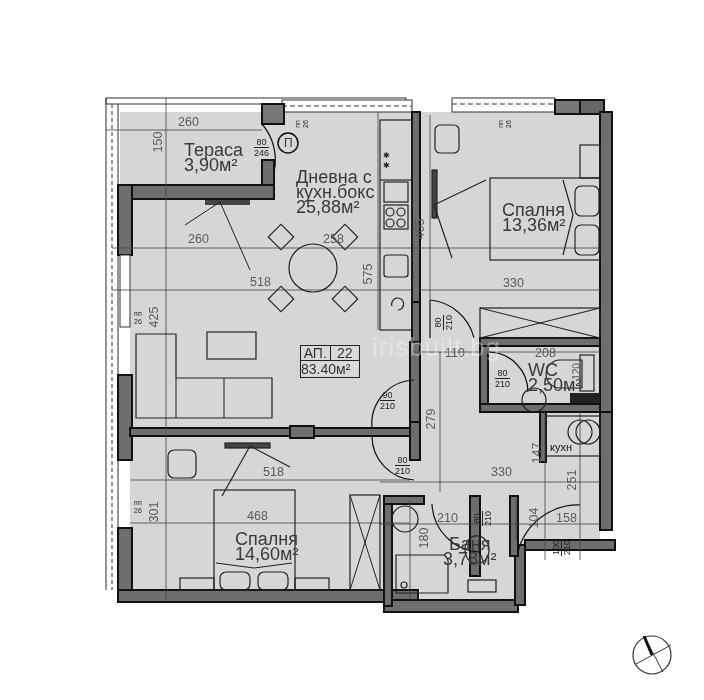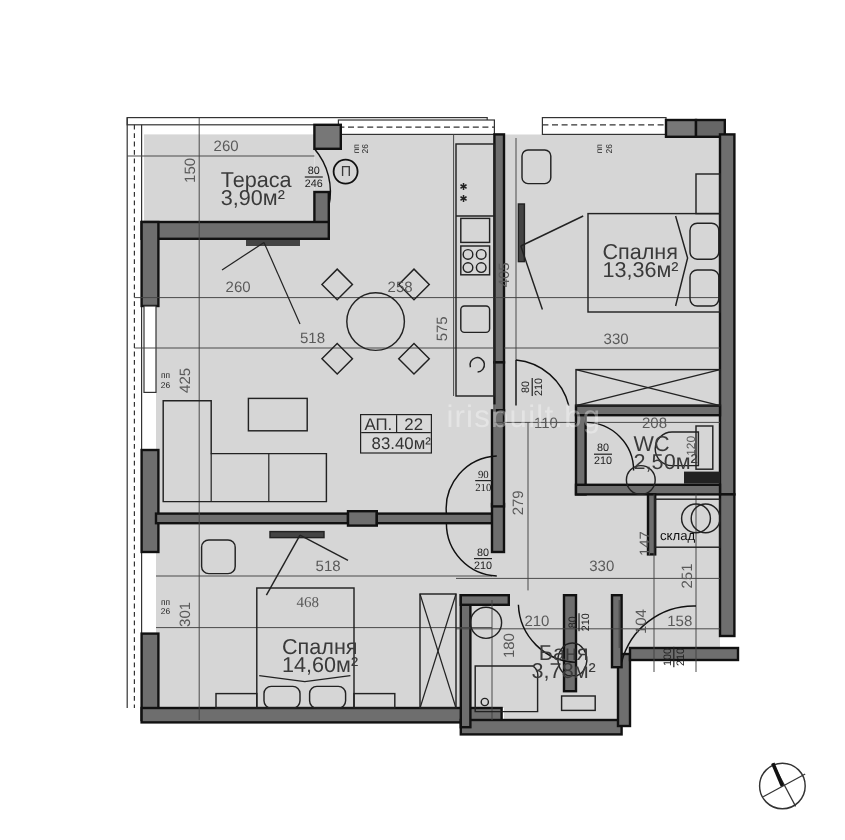--- a/index.html
+++ b/index.html
@@ -7,21 +7,21 @@
   .plan{position:absolute;left:0;top:0;width:704px;height:700px;}
   .lbl{position:absolute;color:#3a3a3a;font-size:18px;line-height:15px;white-space:nowrap;}
   .dim{position:absolute;color:#5a5a5a;font-size:12.5px;white-space:nowrap;}
   .vert{transform:rotate(-90deg);transform-origin:center center;}
   .frac{position:absolute;font-size:9px;color:#222;text-align:center;line-height:10px;}
   .frac .t{border-bottom:1px solid #222;padding:0 1px;display:block;}
   .apt{position:absolute;left:300px;top:345px;width:58px;border:1px solid #222;font-size:14px;color:#333;background:#d9d9d9;}
   .apt .row{display:flex;border-bottom:1px solid #222;}
   .apt .row span{flex:1;text-align:center;line-height:14px;}
   .apt .row span:first-child{border-right:1px solid #222;}
-  .apt .area{text-align:right;line-height:16px;}
+  .apt .area{text-align:left;line-height:16px;}
   .small-tag{position:absolute;font-size:7px;color:#222;line-height:8px;text-align:center;}
 </style>
 </head>
 <body>
 
 <div class="plan">
 <svg width="704" height="700" viewBox="0 0 704 700">
 
   <g stroke="#333" fill="none" stroke-width="1">
     <rect x="106" y="98" width="300" height="6"></rect>
@@ -204,25 +204,26 @@
     <circle cx="652" cy="655" r="19" fill="none" stroke="#333" stroke-width="1.2"></circle>
     <line x1="644" y1="636" x2="663" y2="672" stroke="#333" stroke-width="1"></line>
     <line x1="636" y1="664" x2="671" y2="645" stroke="#333" stroke-width="1"></line>
     <line x1="644" y1="636" x2="652" y2="655" stroke="#111" stroke-width="3"></line>
   </g>
 </svg>
 
 
 <div class="lbl" style="left:184px;top:143px;"><span>Тераса</span><br><span>3,90м²</span></div>
 <div class="chim lbl" style="left:284px;top:136px;font-size:12px;">П</div>
+<div class="lbl" style="left:296px;top:170px;"><span>Дневна с</span><br><span>кухн.бокс</span><br><span>25,88м²</span></div>
 <div class="lbl" style="left:502px;top:203px;"><span>Спалня</span><br><span>13,36м²</span></div>
 <div class="lbl" style="left:528px;top:363px;"><span>WC</span><br><span>2,50м²</span></div>
 <div class="lbl" style="left:443px;top:537px;text-align:center;"><span>Баня</span><br><span>3,78м²</span></div>
 <div class="lbl" style="left:235px;top:532px;"><span>Спалня</span><br><span>14,60м²</span></div>
-<div class="lbl" style="left:550px;top:440px;font-size:11px;color:#111;">склад</div>
+<div class="lbl" style="left:550px;top:440px;font-size:11px;color:#111;">кухн</div>
 
 
 <div class="apt">
   <div class="row">
         <span>АП.</span>
         <span>22</span>
       </div>
   <div class="area">83.40м²</div>
 </div>
 
@@ -240,29 +241,29 @@
 <div class="dim" style="left:535px;top:346px;">208</div>
 <div class="dim vert" style="left:421px;top:412px;">279</div>
 <div class="dim" style="left:491px;top:465px;">330</div>
 <div class="dim vert" style="left:527px;top:446px;">147</div>
 <div class="dim vert" style="left:562px;top:473px;">251</div>
 <div class="dim" style="left:437px;top:511px;">210</div>
 <div class="dim vert" style="left:414px;top:531px;">180</div>
 <div class="dim vert" style="left:524px;top:511px;">104</div>
 <div class="dim" style="left:556px;top:511px;">158</div>
 <div class="dim" style="left:263px;top:465px;">518</div>
-<div class="dim" style="left:247px;top:495px;font-family:Liberation Serif, serif;">468</div>
+<div class="dim" style="left:247px;top:509px;">468</div>
 <div class="dim vert" style="left:144px;top:505px;">301</div>
 <div class="dim vert" style="left:568px;top:366px;font-size:10px;">120</div>
 
 
 <div class="frac" style="left:254px;top:137px;"><span class="t">80</span><span>246</span></div>
 <div class="frac vert" style="left:436px;top:312px;"><span class="t">80</span><span>210</span></div>
 <div class="frac" style="left:495px;top:368px;"><span class="t">80</span><span>210</span></div>
-<div class="frac" style="left:396px;top:390px;font-family:Liberation Serif, serif;"><span class="t">90</span><span>210</span></div>
+<div class="frac" style="left:380px;top:390px;"><span class="t">90</span><span>210</span></div>
 <div class="frac" style="left:395px;top:455px;"><span class="t">80</span><span>210</span></div>
 <div class="frac vert" style="left:475px;top:508px;"><span class="t">80</span><span>210</span></div>
 <div class="frac vert" style="left:553px;top:537px;"><span class="t">100</span><span>210</span></div>
 
 
 <div class="small-tag vert" style="left:298px;top:116px;"><span>пп</span><br><span>26</span></div>
 <div class="small-tag vert" style="left:501px;top:116px;"><span>пп</span><br><span>26</span></div>
 <div class="small-tag" style="left:134px;top:310px;"><span>пп</span><br><span>26</span></div>
 <div class="small-tag" style="left:134px;top:499px;"><span>пп</span><br><span>26</span></div>
 

